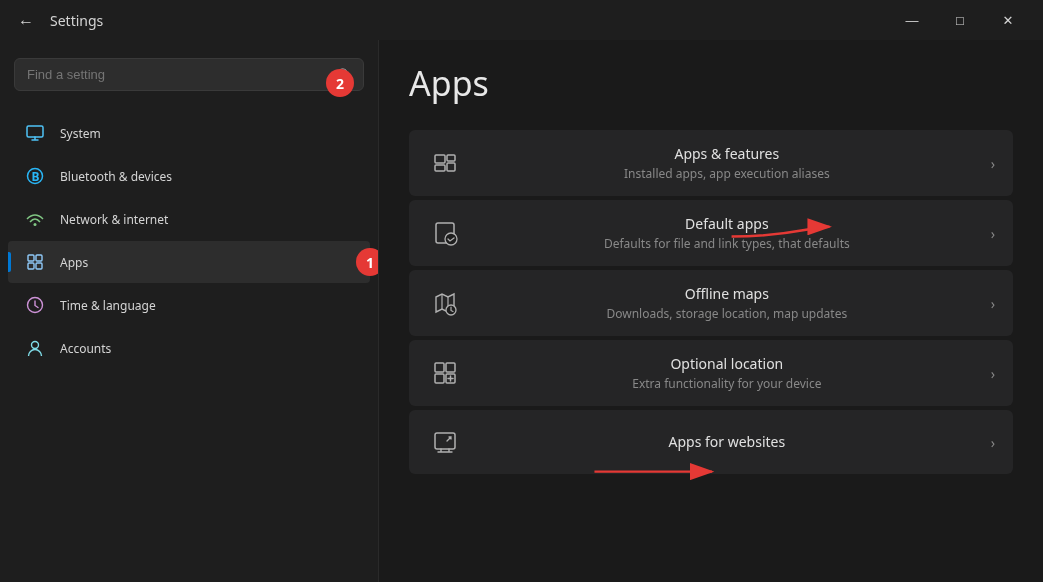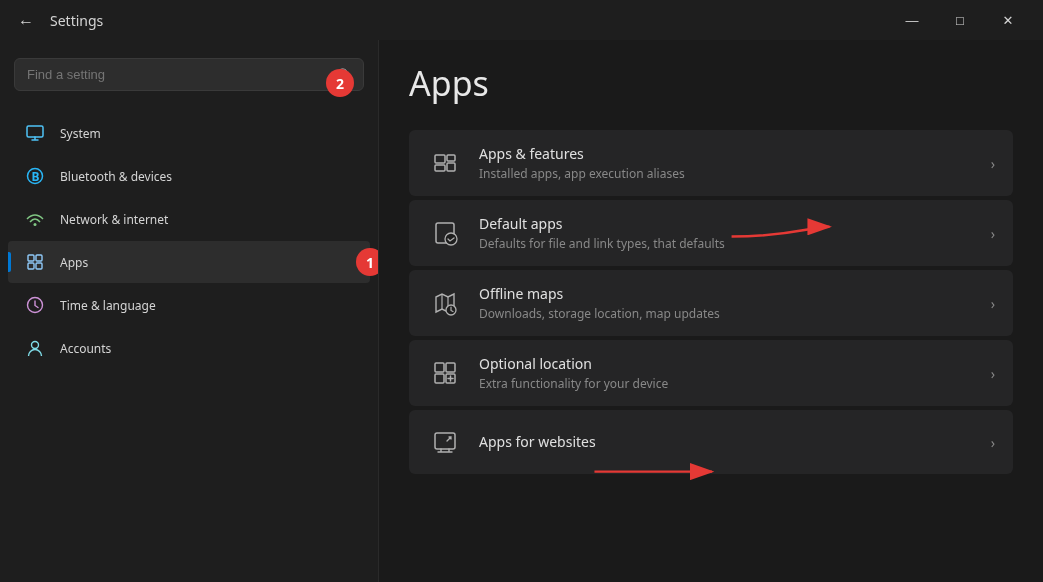--- a/index.html
+++ b/index.html
@@ -185,20 +185,21 @@
       font-weight: 400;
       color: #e8e8e8;
       margin-bottom: 24px;
     }
 
     
     .settings-list {
       display: flex;
       flex-direction: column;
       gap: 4px;
+      text-align: center;
     }
 
     .settings-item {
       display: flex;
       align-items: center;
       padding: 14px 18px;
       background: #252526;
       border-radius: 6px;
       cursor: pointer;
       gap: 16px;

